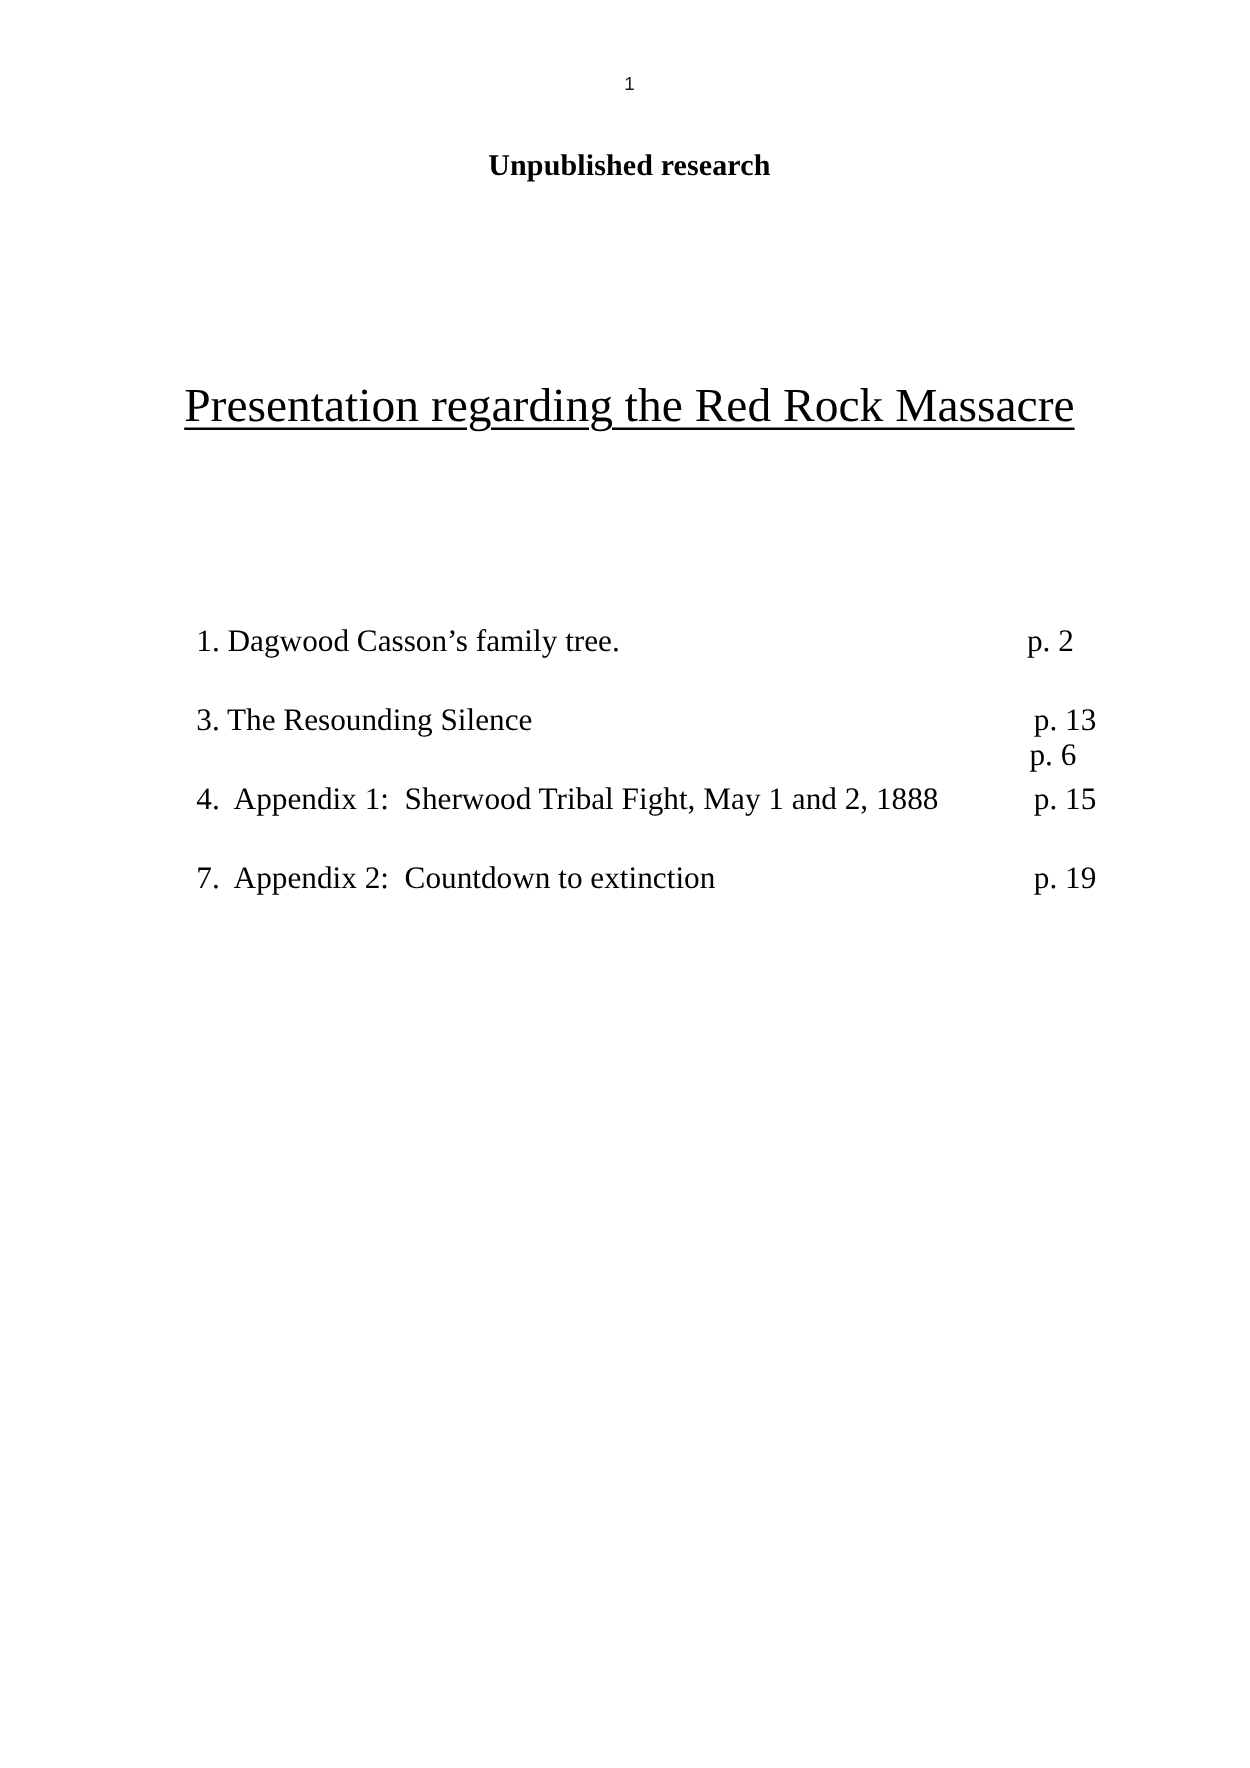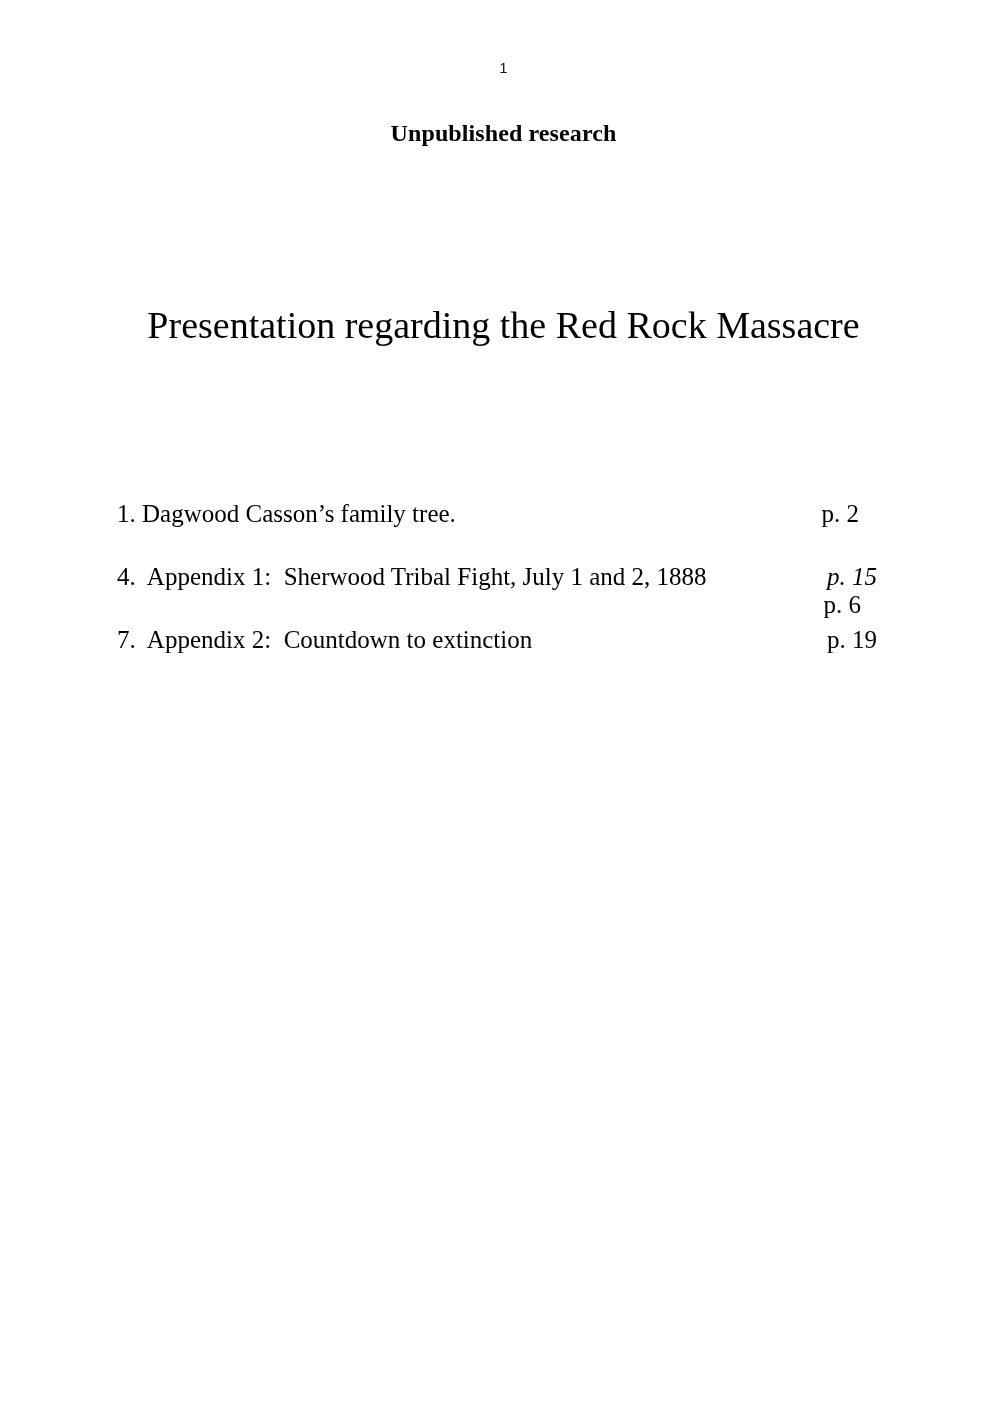--- a/index.html
+++ b/index.html
@@ -57,20 +57,21 @@
     top: 277px;
     left: 0;
     width: 1007px;
     text-align: center;
     font-size: 38px;
     line-height: 46px;
     font-weight: normal;
     color: #000000;
   }
   .doc-title .underlined {
+    text-decoration: underline;
     text-decoration-thickness: 2px;
     text-underline-offset: 5px;
   }
 
   
   .toc {
     position: absolute;
     top: 497px;
     left: 117px;
     width: 760px;
@@ -82,40 +83,41 @@
     position: relative;
     margin-bottom: 29px;
   }
   .toc-entry:last-child {
     margin-bottom: 0;
   }
 
   .toc-lines {
     display: block;
     white-space: pre;
+    margin-left: 40px;
   }
   .toc-line {
     display: block;
     white-space: pre;
   }
   .toc-line.indent {
     padding-left: 29px;
   }
 
   .toc-page {
     position: absolute;
     right: 0;
     white-space: pre;
     text-align: right;
   }
   
   .toc-page.row-1 { top: 0px;  right: 18px; }
   .toc-page.row-2 { top: 28px; right: 16px; }
   .toc-page.row-3 { top: 0px;  right: 0px;  }
-  .toc-page.row-4 { top: 0px;  right: 0px; font-style: italic;  }
+  .toc-page.row-4 { top: 0px;  right: 0px;  }
   .toc-page.row-5 { top: 0px;  right: 0px;  }
 </style>
 </head>
 <body>
 
 <div class="page">
 
   <div class="page-number">1</div>
 
   <div class="doc-kicker">Unpublished research</div>
@@ -127,23 +129,27 @@
     <div class="toc-entry">
       <span class="toc-lines"><span class="toc-line">1. Dagwood Casson’s family tree.</span></span>
       <span class="toc-page row-1">p. 2</span>
     </div>
 
     <div class="toc-entry">
       <span class="toc-lines"></span>
       <span class="toc-page row-2">p. 6</span>
     </div>
 
+    <div class="toc-entry">
+      <span class="toc-lines"><span class="toc-line">3. The Resounding Silence</span></span>
+      <span class="toc-page row-3">p. 13</span>
+    </div>
 
     <div class="toc-entry">
-      <span class="toc-lines"><span class="toc-line">4.  Appendix 1:  Sherwood Tribal Fight, July 1 and 2, 1888</span></span>
+      <span class="toc-lines"><span class="toc-line">4.  Appendix 1:  Sherwood Tribal Fight, May 1 and 2, 1888</span></span>
       <span class="toc-page row-4">p. 15</span>
     </div>
 
     <div class="toc-entry">
       <span class="toc-lines"><span class="toc-line">7.  Appendix 2:  Countdown to extinction</span></span>
       <span class="toc-page row-5">p. 19</span>
     </div>
 
   </div>
 </div>

